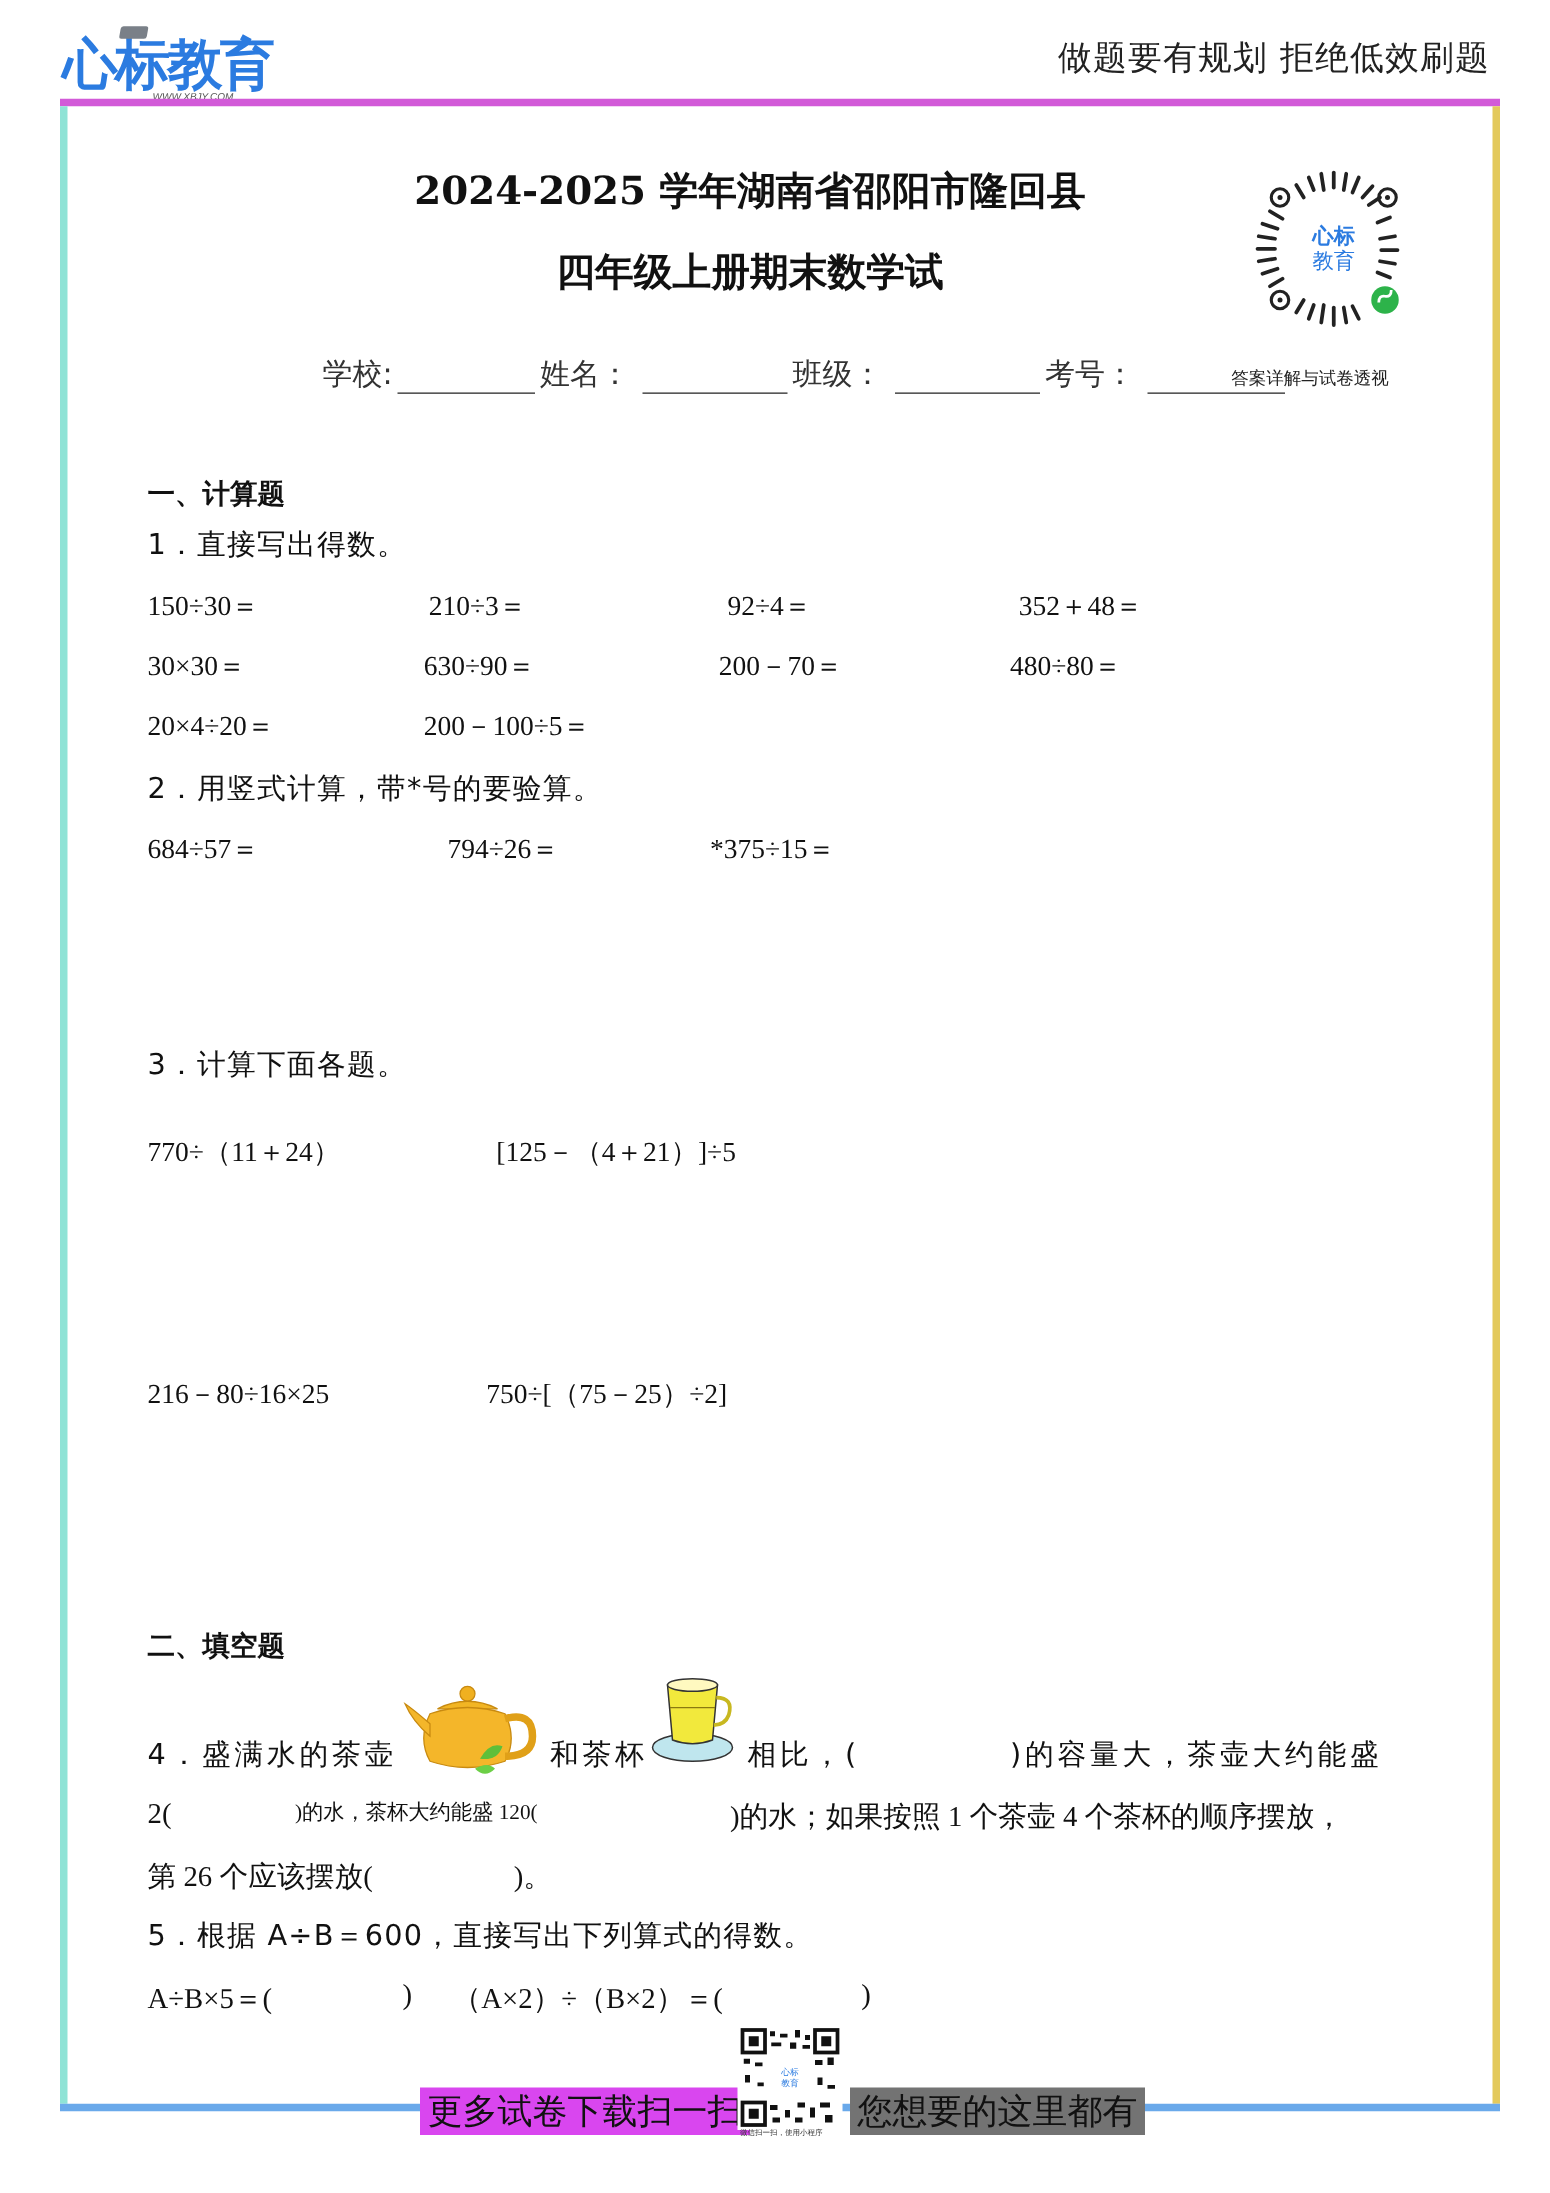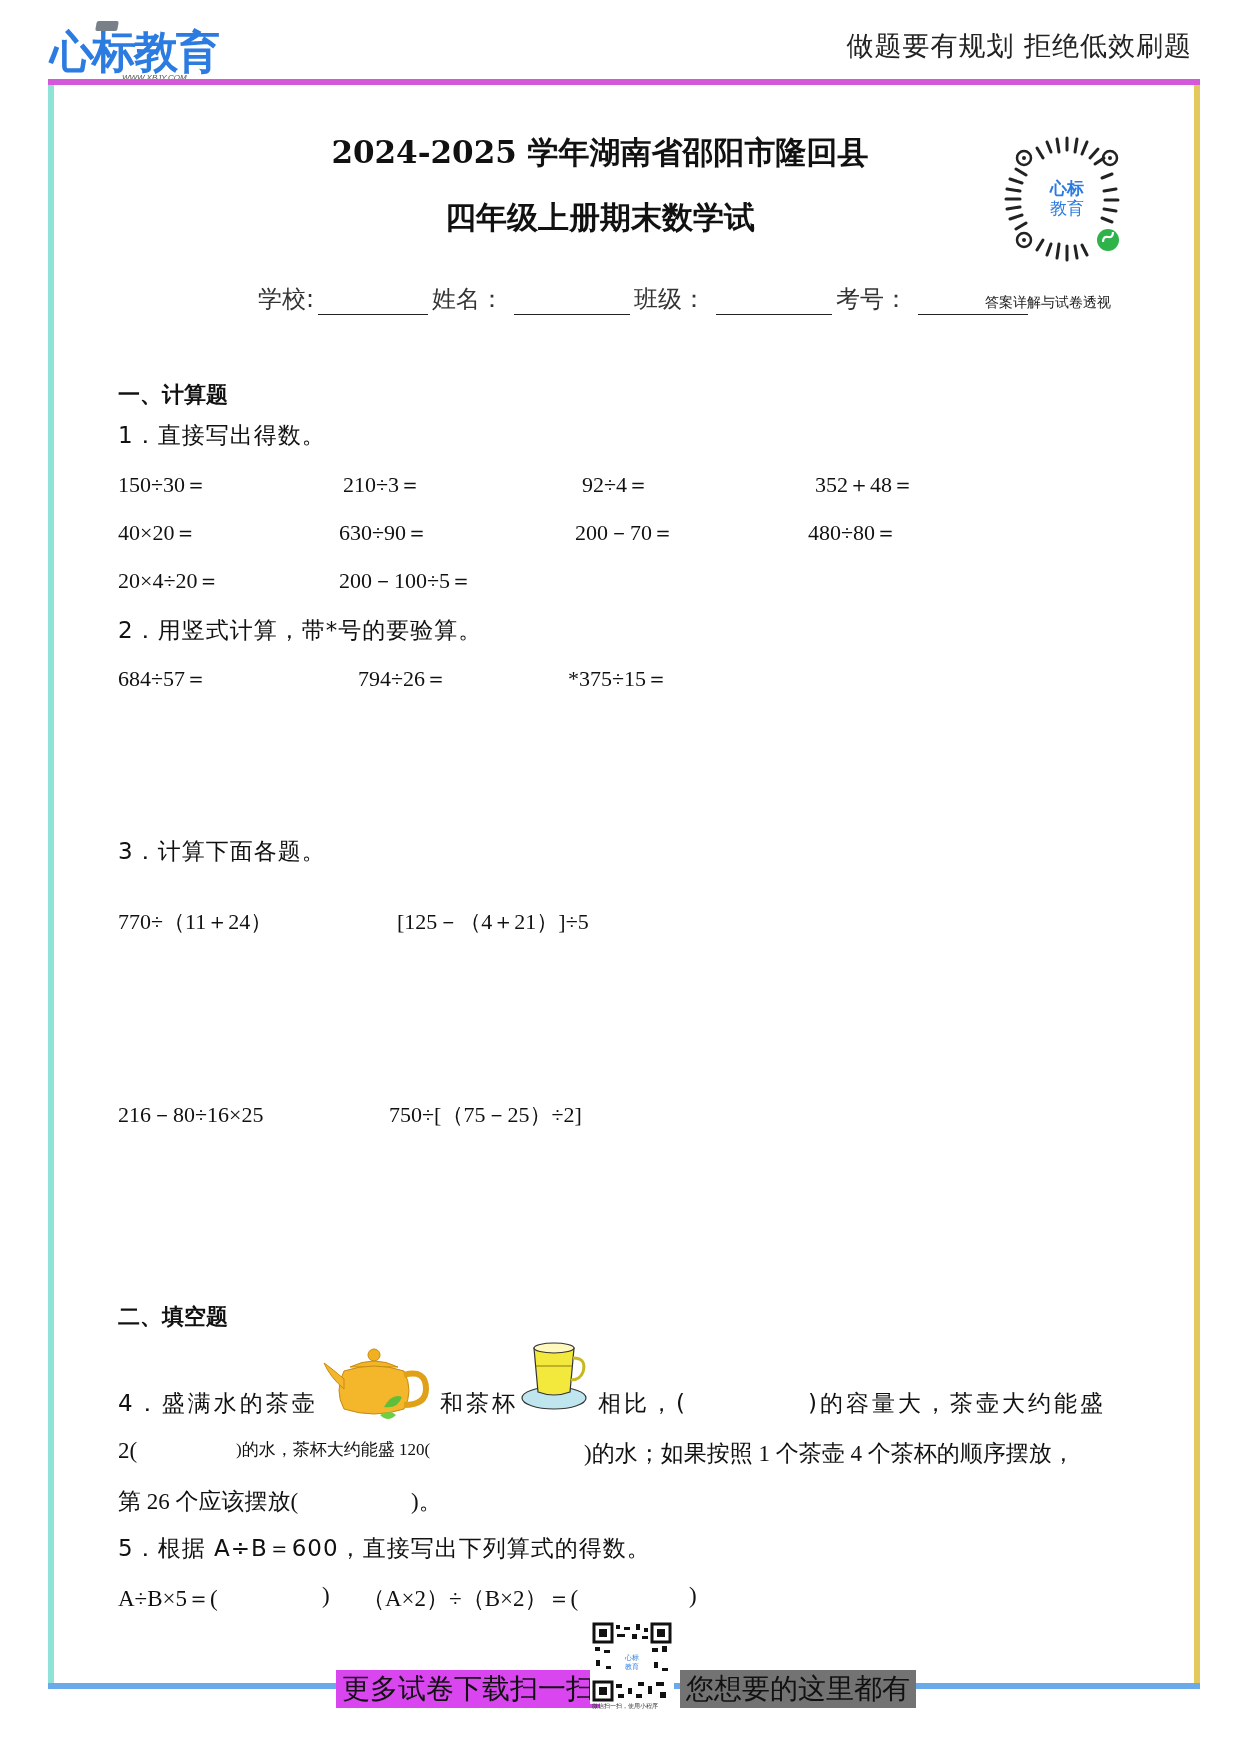--- a/index.html
+++ b/index.html
@@ -122,21 +122,21 @@
 </div>
 
 <div class="abs sec" style="top:380px;">一、计算题</div>
 <div class="abs q" style="top:420px;">1．直接写出得数。</div>
 
 <div class="abs expr" style="left:118px;top:470px;">150÷30＝</div>
 <div class="abs expr" style="left:343px;top:470px;">210÷3＝</div>
 <div class="abs expr" style="left:582px;top:470px;">92÷4＝</div>
 <div class="abs expr" style="left:815px;top:470px;">352＋48＝</div>
 
-<div class="abs expr" style="left:118px;top:518px;">40×20＝</div>
+<div class="abs expr" style="left:118px;top:518px;">30×30＝</div>
 <div class="abs expr" style="left:339px;top:518px;">630÷90＝</div>
 <div class="abs expr" style="left:575px;top:518px;">200－70＝</div>
 <div class="abs expr" style="left:808px;top:518px;">480÷80＝</div>
 
 <div class="abs expr" style="left:118px;top:566px;">20×4÷20＝</div>
 <div class="abs expr" style="left:339px;top:566px;">200－100÷5＝</div>
 
 <div class="abs q" style="top:615px;">2．用竖式计算，带*号的要验算。</div>
 <div class="abs expr" style="left:118px;top:664px;">684÷57＝</div>
 <div class="abs expr" style="left:338px;top:664px;margin-left:20px;">794÷26＝</div>

